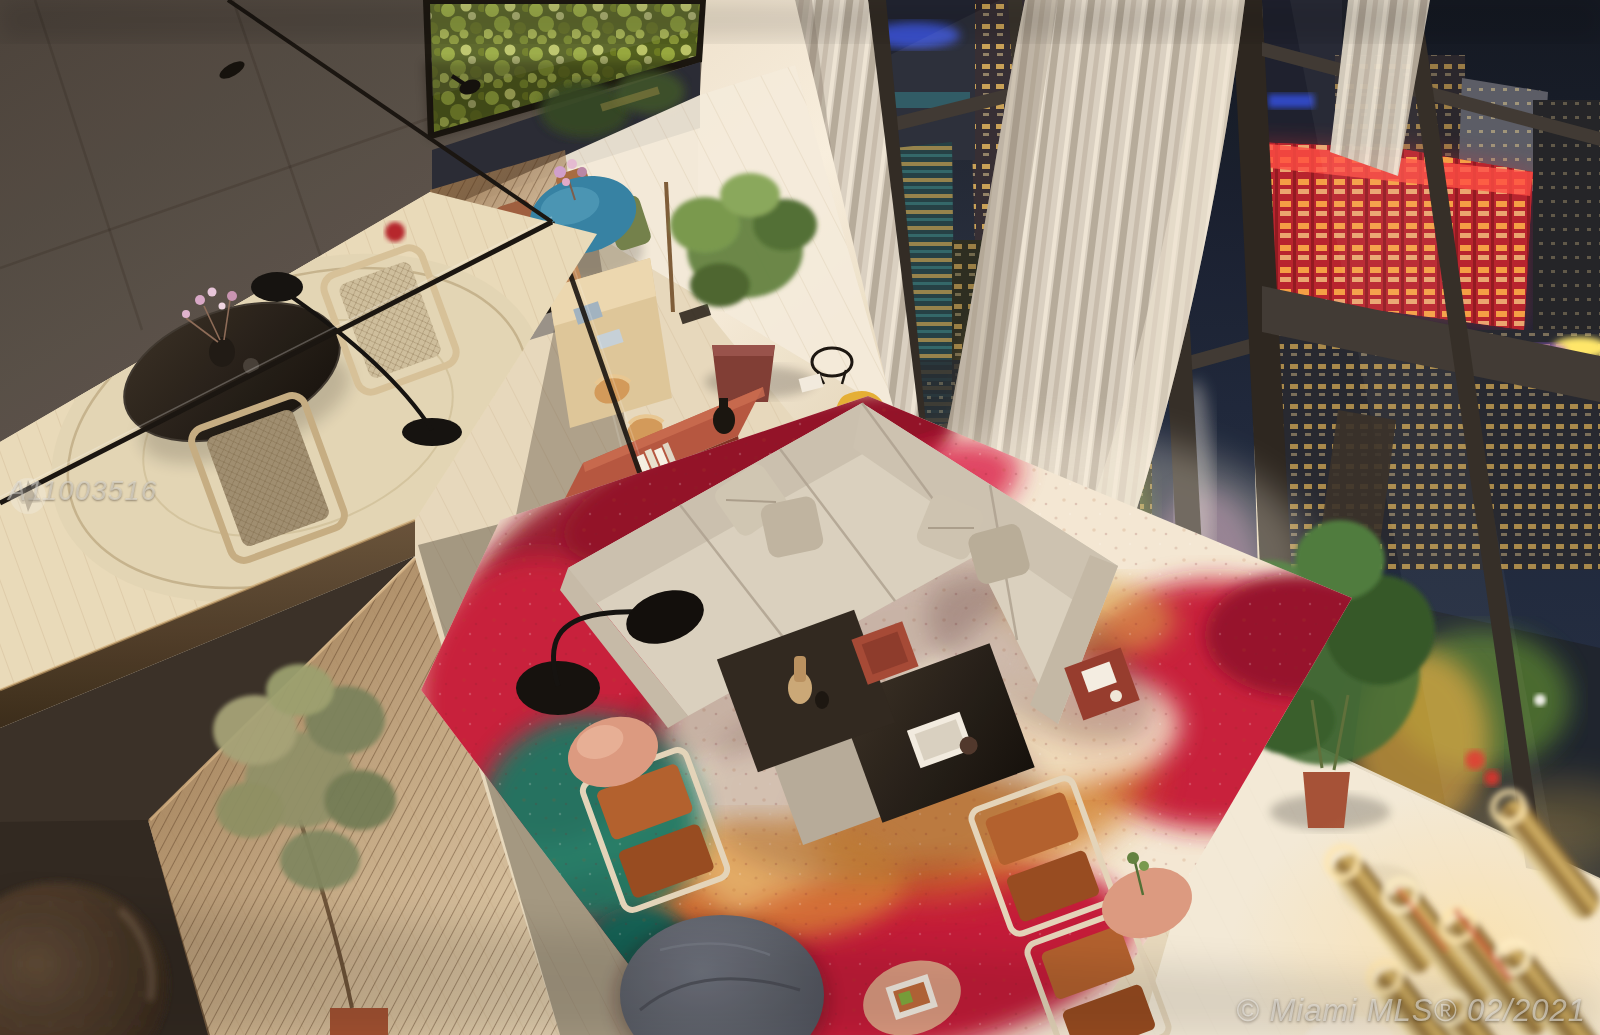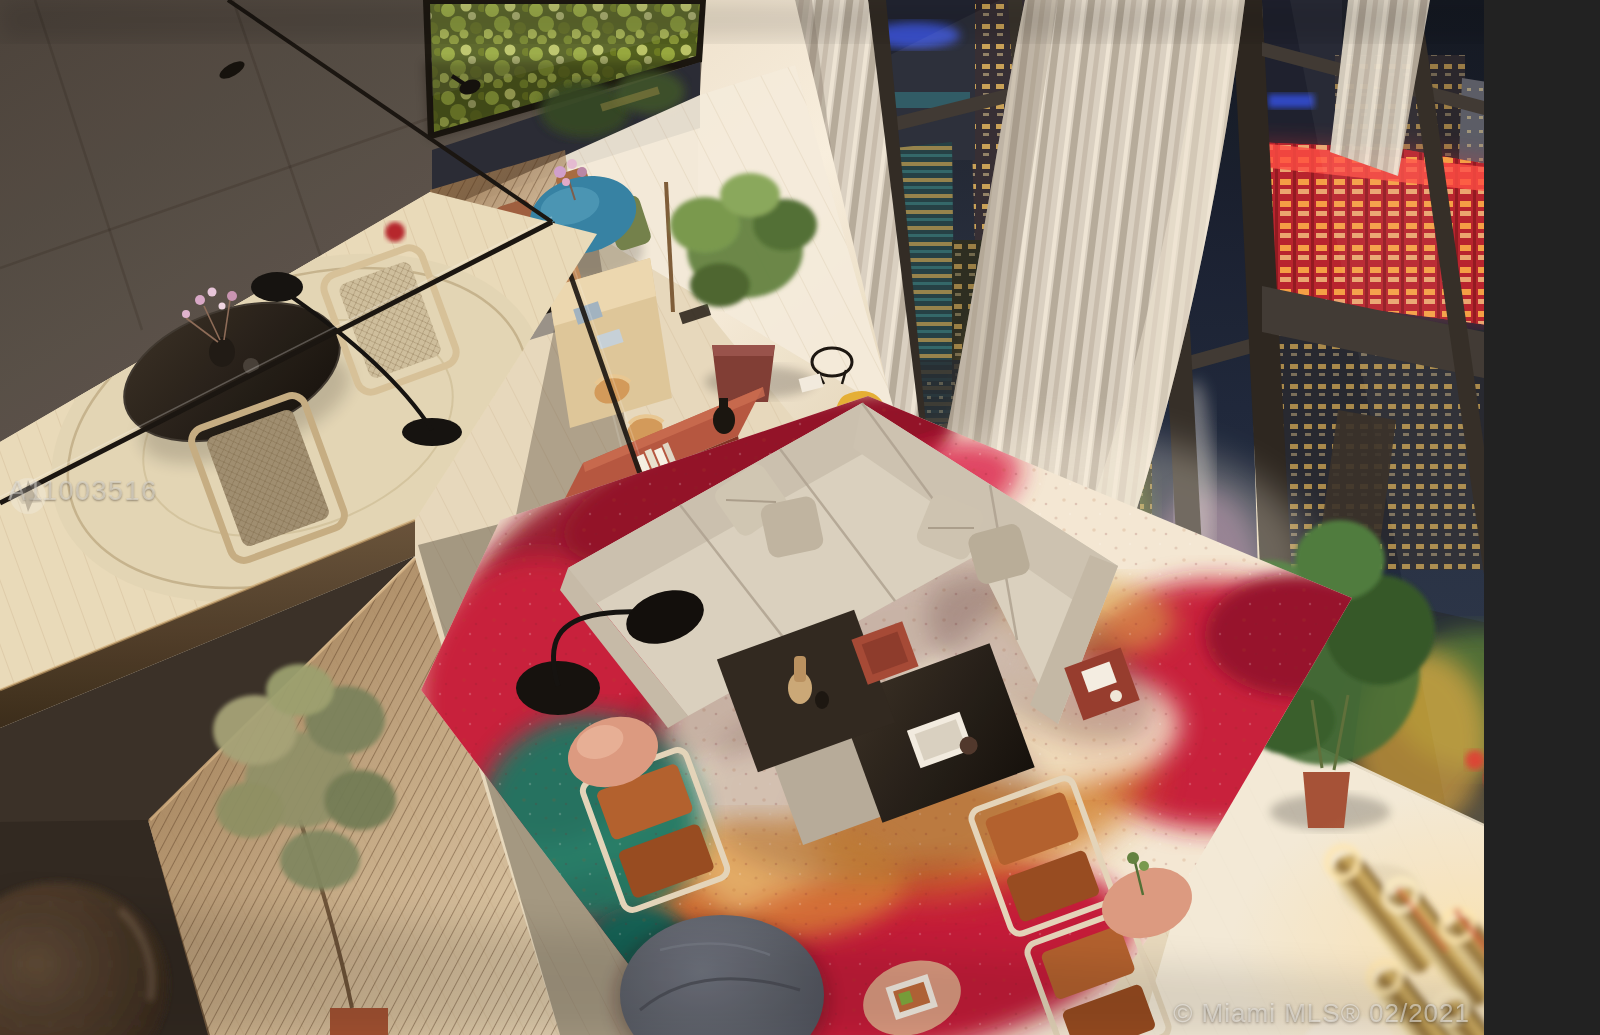--- a/index.html
+++ b/index.html
@@ -1,25 +1,25 @@
 <!DOCTYPE html>
 <html style="--travertine: #e6dac0; --travertine_bright: #f4eedf; --travertine_shadow: #cbbda0; --wall_dark: #57504a; --wall_charcoal: #332d28; --wood_beam: #4a3a2a; --wood_slat: #a07a50; --moss_green: #81962e; --rug_cream: #f4ead8; --rug_red: #c61f3b; --rug_crimson: #8f0f28; --rug_orange: #cf7c25; --rug_teal: #177562; --sofa_cream: #d9d2c2; --console_red: #a8503c; --blue_table: #2f81a6; --leather_cognac: #b05e2c; --salmon_pink: #db9a82; --pouf_gray: #5a616e; --pouf_yellow: #e4af34; --pot_maroon: #7c3a33; --pot_terracotta: #a34f36; --table_black: #1e1a16; --sky_night: #101827; --building_red: #c0202c; --window_amber: #f5c25a; --curtain_beige: #d9d2c5; --brass_gold: #c9a24b; --railing_black: #12100e; --foliage_green: #5e813f; --olive_green: #8d9069;"><head>
 <meta charset="utf-8">
 <style>
   html,body{margin:0;padding:0;background:#222;}
   *{box-sizing:border-box;}
-  .stage{position:relative;width:1484px;height:1035px;overflow:hidden;
-         font-family:"Liberation Sans",sans-serif;background:#701a75;}
+  .stage{position:relative;width:1600px;height:1035px;overflow:hidden;
+         font-family:"Liberation Sans",sans-serif;background:#701a75;font-style:italic;}
   .stage svg{position:absolute;left:0;top:0;}
   .wm-left{position:absolute;left:8px;top:476px;display:flex;align-items:center;gap:9px;
            opacity:.85;pointer-events:none;}
   .wm-left .wm-text{font-size:27px;letter-spacing:1.5px;color:rgba(225,222,216,.62);
            text-shadow:0 1px 2px rgba(60,50,40,.55);}
   .wm-logo{width:40px;height:40px;opacity:.6;}
-  .wm-br{position:absolute;right:14px;bottom:6px;font-size:26px;letter-spacing:1px;
+  .wm-br{position:absolute;right:14px;bottom:6px;font-size:31px;letter-spacing:1px;
          color:rgba(242,240,236,.55);text-shadow:0 1px 3px rgba(40,30,20,.5);pointer-events:none;}
 </style>
 </head>
 <body>
 
 <div class="stage">
 <svg width="1600" height="1035" viewBox="0 0 1600 1035">
 <defs>
   <linearGradient id="gSky" x1="0" y1="0" x2="0" y2="1">
     <stop offset="0" stop-color="#0c1320"></stop>

